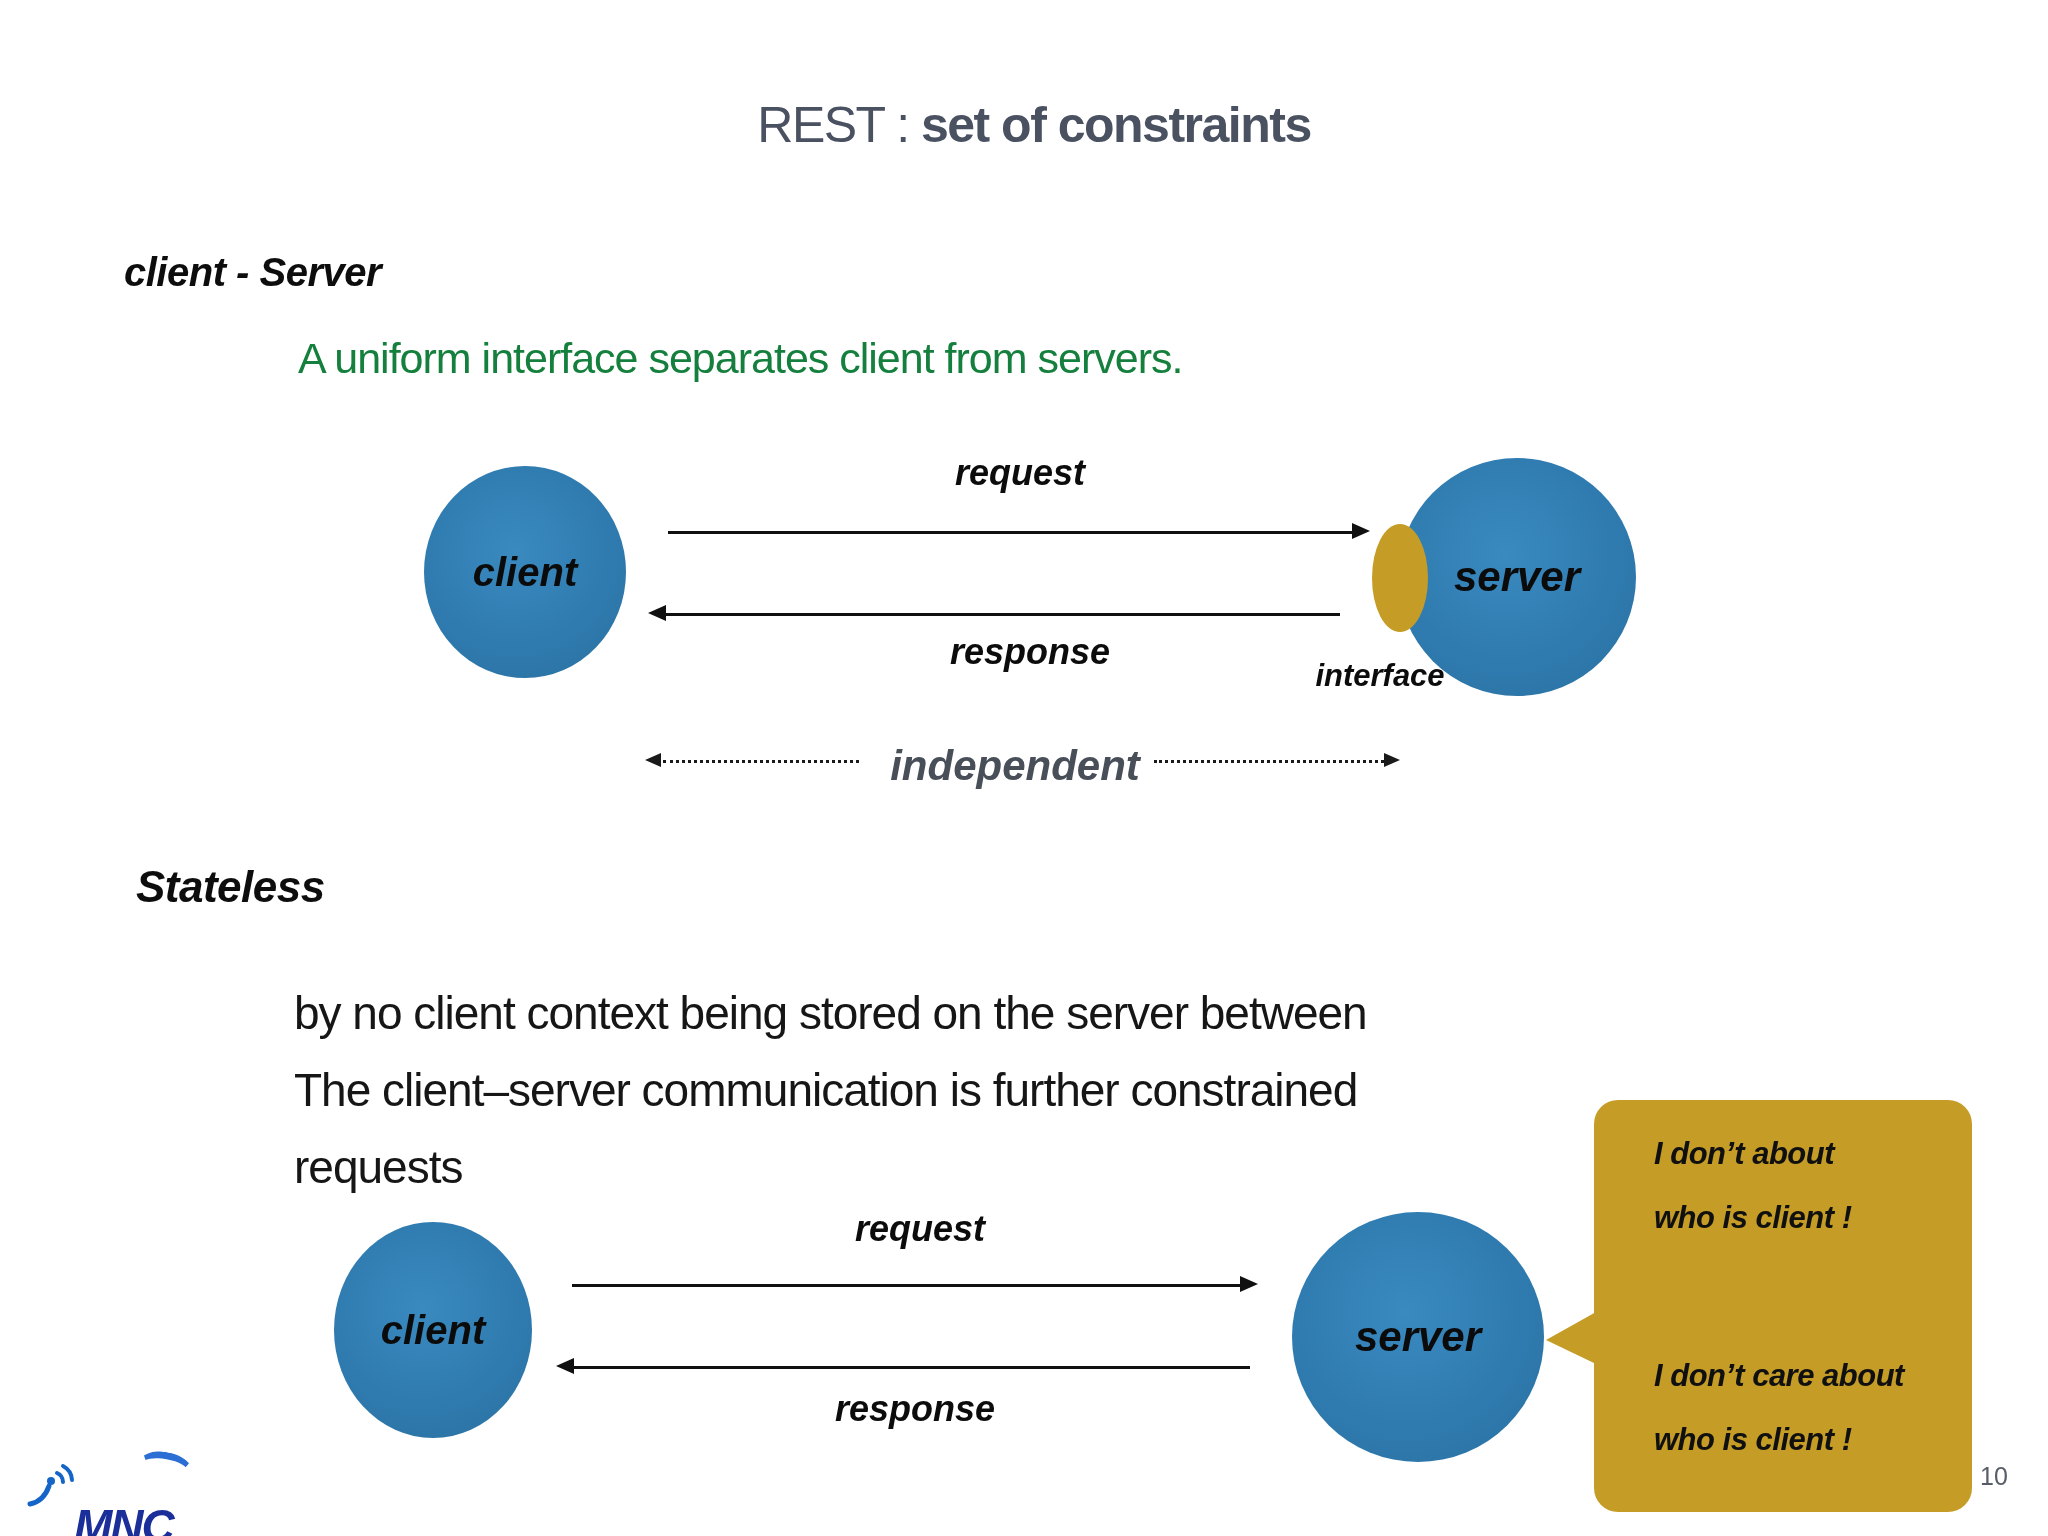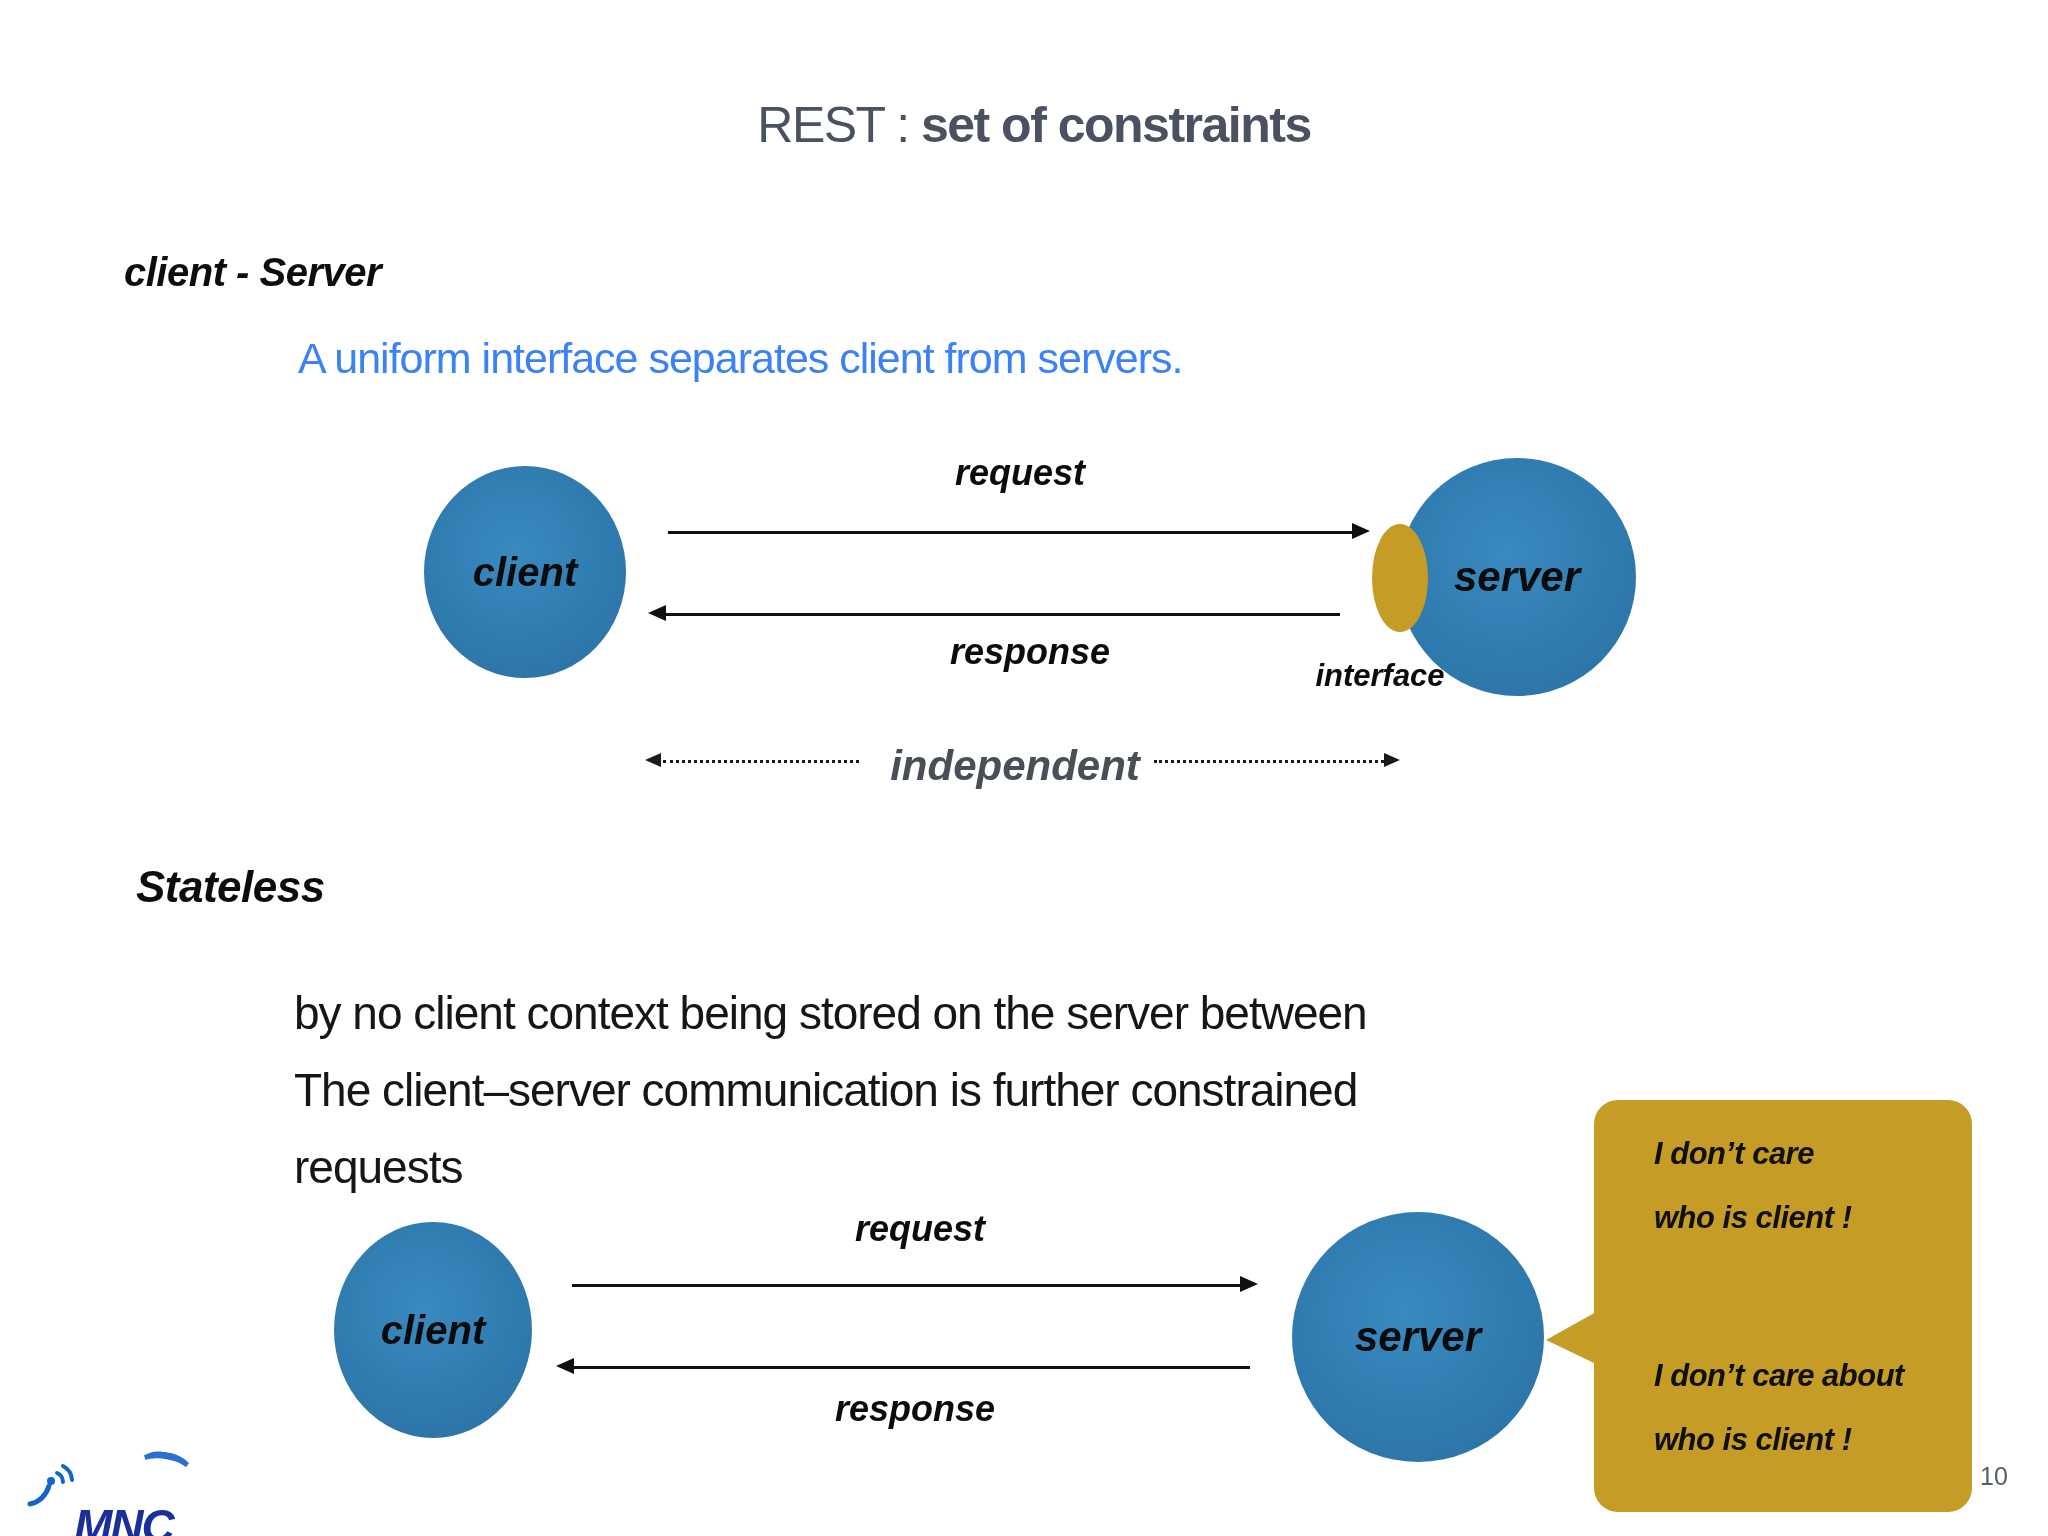--- a/index.html
+++ b/index.html
@@ -21,21 +21,21 @@
 
   
   .title{top:96px;left:0;width:100%;text-align:center;font-size:50px;letter-spacing:-1.5px;color:var(--title-color);}
   .title .prefix{font-weight:300;margin-left:20px;}
   .title .emph{font-weight:700;}
 
   
   .sec-heading{font-style:italic;font-weight:700;color:#0d0d0d;letter-spacing:-0.5px;}
   .h-cs{left:124px;top:250px;font-size:40px;}
   .h-st{left:136px;top:862px;font-size:44px;}
-  .desc1{left:298px;top:334px;font-size:43px;letter-spacing:-1px;color:#3b82f6;}
+  .desc1{left:298px;top:334px;font-size:43px;letter-spacing:-1px;color:#15803d;}
   .para{left:294px;top:975px;font-size:46px;line-height:77px;letter-spacing:-1px;color:#161616;}
 
   
   .circle{
     border-radius:50%;display:flex;align-items:center;justify-content:center;
     background:radial-gradient(circle at 45% 40%, #3a8abf 0%, var(--circle-blue) 55%, #2a6f9e 100%);
     z-index:1;
   }
   .circle span{font-style:italic;font-weight:700;color:#0b0b0b;}
   .client1{left:424px;top:466px;width:202px;height:212px;}
@@ -143,21 +143,21 @@
   <div class="abs hline" style="left:574px;top:1366px;width:676px;"></div>
   <div class="abs head-l" style="left:556px;top:1358px;"></div>
   <div class="abs flow-label resp2 nowrap">response</div>
 
   <div class="abs circle server2">
     <span>server</span>
   </div>
 
   <div class="abs bubble">
     <div class="tail"></div>
-    <div class="bline b1">I don’t care</div>
+    <div class="bline b1">I don’t about</div>
     <div class="bline b2">who is client !</div>
     <div class="bline b4">I don’t care about</div>
     <div class="bline b5">who is client !</div>
   </div>
 
   <div class="abs logo">
     <svg width="50" height="52" viewBox="0 0 50 52">
       <path d="M4 44 C14 42 20 35 23 26" stroke="#1565c8" stroke-width="5" fill="none" stroke-linecap="round"></path>
       <circle cx="25" cy="21" r="4" fill="#1565c8"></circle>
       <path d="M31 13 a10 10 0 0 1 6 9" stroke="#1565c8" stroke-width="4" fill="none" stroke-linecap="round"></path>

